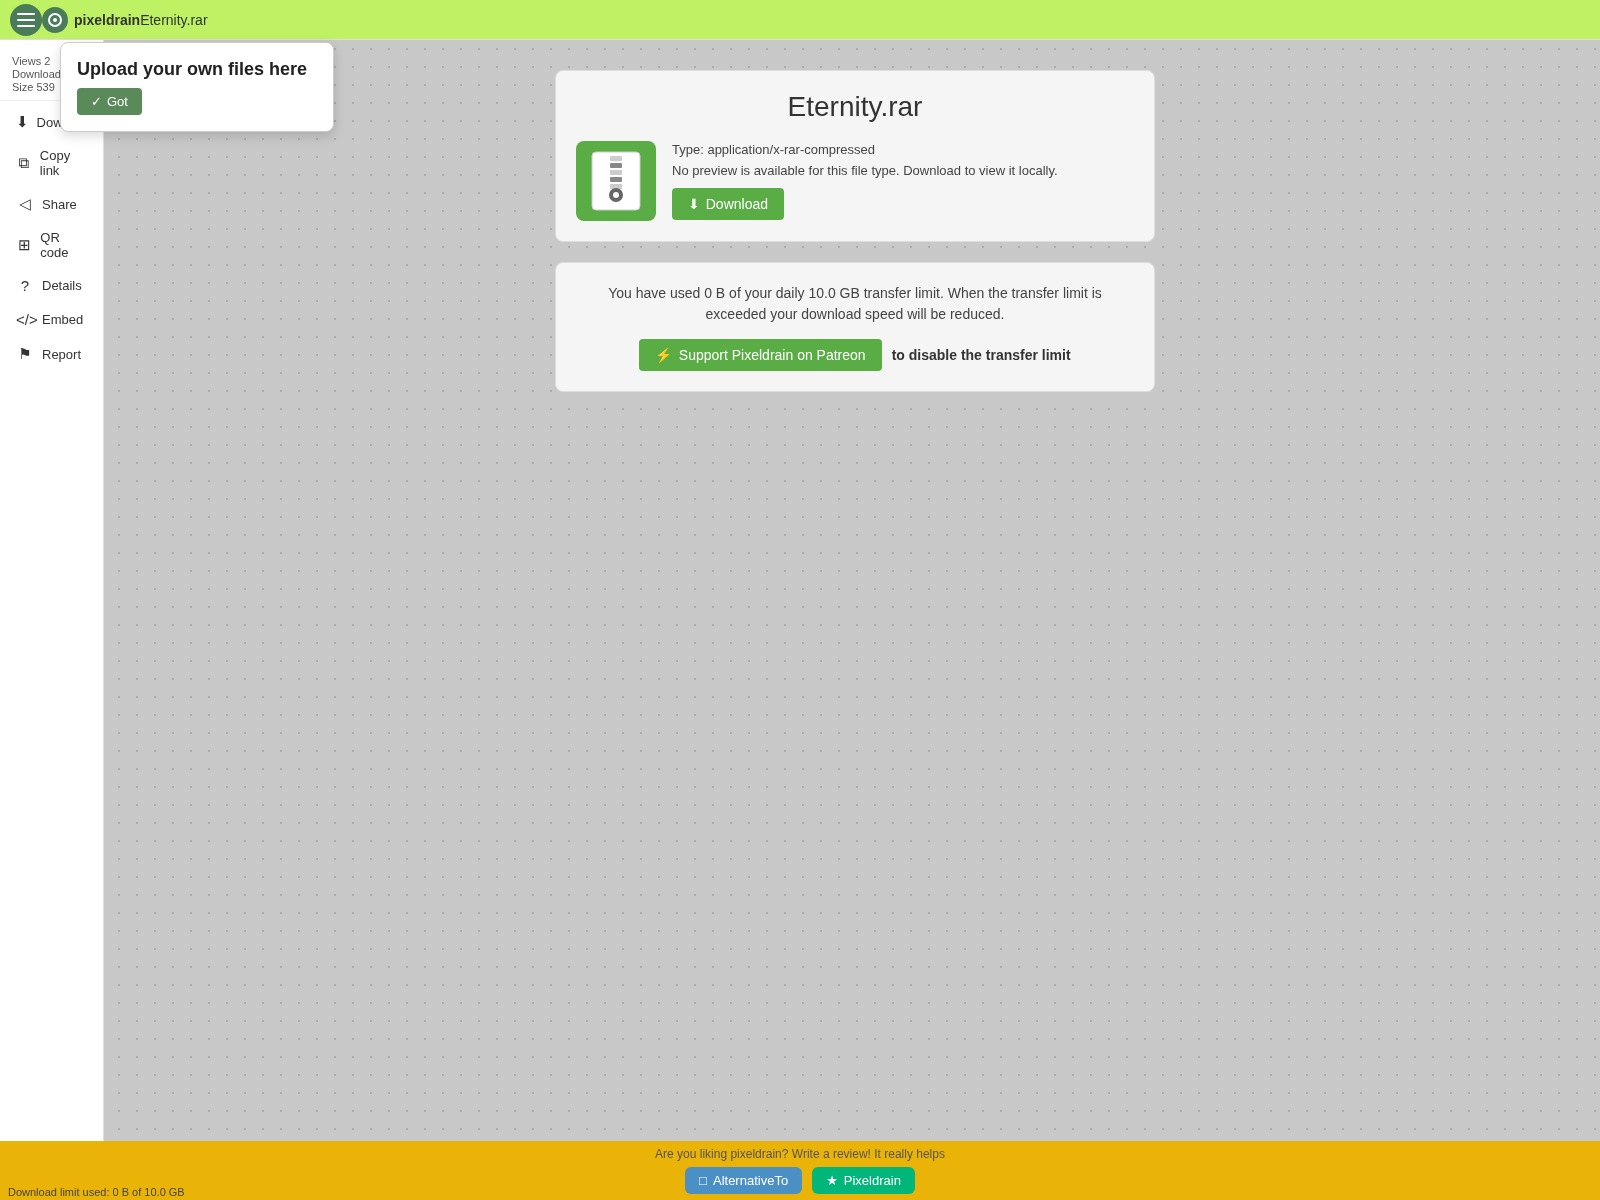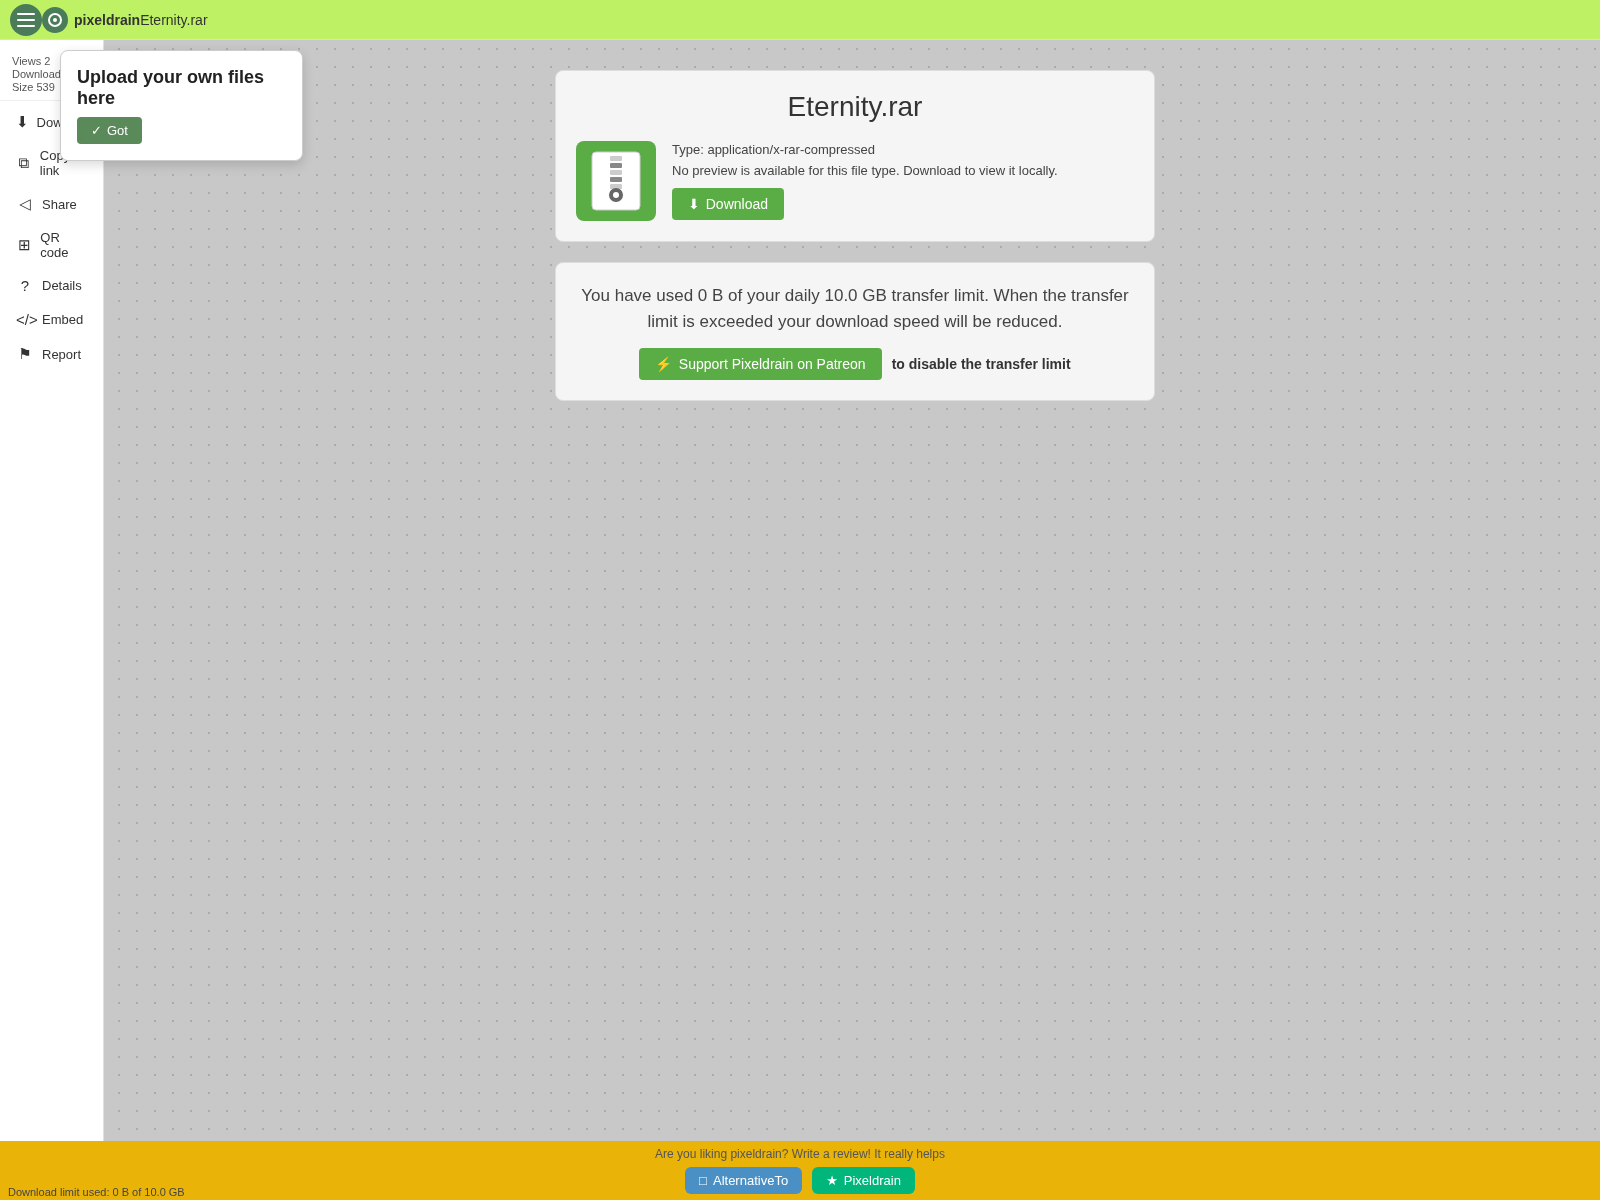--- a/index.html
+++ b/index.html
@@ -78,26 +78,26 @@
       margin: 1px 4px;
     }
     .sidebar-item .si-icon {
       font-size: 15px;
       width: 18px; text-align: center;
     }
 
     
     .tooltip-popup {
       position: fixed;
-      top: 50px; left: 60px;
+      top: 42px; left: 60px;
       background: #fff;
       border: 1px solid #ccc;
       border-radius: 8px;
       padding: 16px;
-      width: 243px;
+      width: 274px;
       box-shadow: 0 4px 12px rgba(0,0,0,0.15);
       z-index: 200;
     }
     .tooltip-popup h3 {
       font-size: 18px;
       font-weight: bold;
       color: #222;
       margin-bottom: 8px;
     }
     .tooltip-popup p {
@@ -181,21 +181,21 @@
     .transfer-section {
       background: #f5f5f5;
       border: 1px solid #ddd;
       border-radius: 8px;
       max-width: 600px;
       margin: 0 auto;
       padding: 20px;
       text-align: center;
     }
     .transfer-text {
-      font-size: 17px;
+      font-size: 14px;
       color: #444;
       margin-bottom: 14px;
       line-height: 1.5;
     }
     .patreon-btn {
       display: inline-flex;
       align-items: center;
       gap: 6px;
       background: #5aac44;
       color: #fff;

